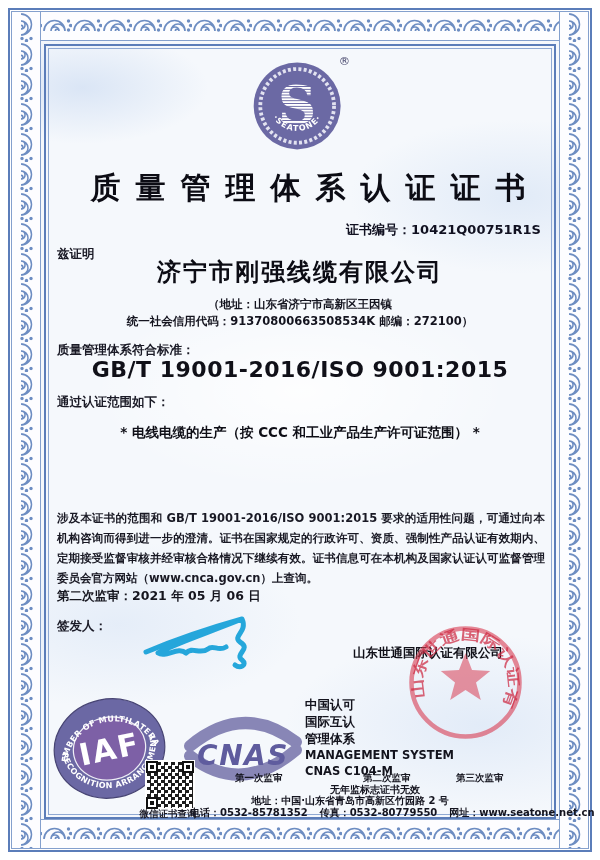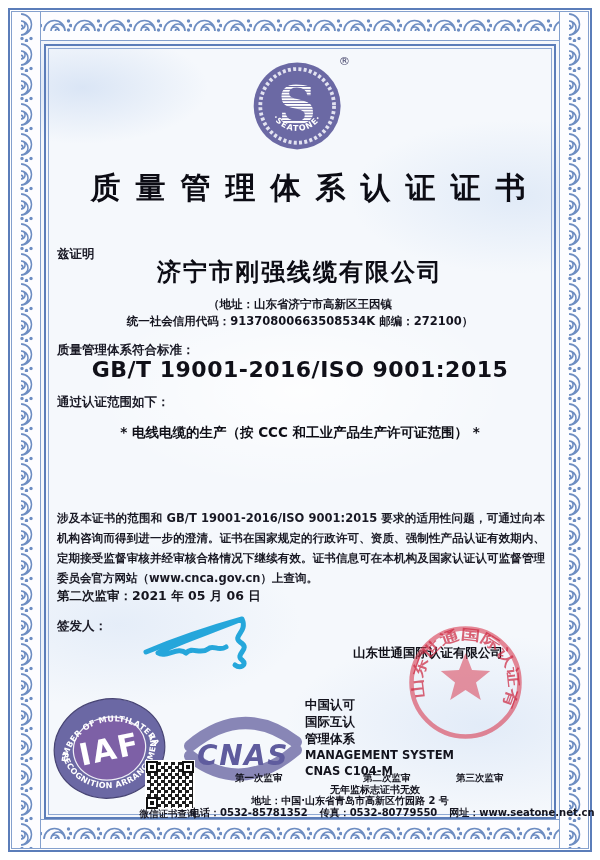--- a/index.html
+++ b/index.html
@@ -111,20 +111,21 @@
     <svg class="abs logo" width="104" height="104" viewBox="0 0 110 108">
       <circle cx="52" cy="56" r="46" fill="#6b69a4"></circle>
       <circle cx="52" cy="56" r="39" fill="none" stroke="#f0f0f8" stroke-width="4" stroke-dasharray="3.2 2.4" opacity=".9"></circle>
       <text x="52" y="74" font-size="56" font-weight="bold" text-anchor="middle" font-family="DejaVu Serif, serif" fill="url(#sstripe)">S</text>
       <text font-size="8.5" font-weight="bold" fill="#ffffff" letter-spacing="1.2"><textPath href="#seatArc" startOffset="50%" text-anchor="middle">·SEATONE·</textPath></text>
       <text x="102" y="13" font-size="12" text-anchor="middle" fill="#45456b">®</text>
     </svg>
 
     <div class="abs ctr title">质量管理体系认证证书</div>
 
+    <div class="abs certno"><span>证书编号：</span><span>10421Q00751R1S</span></div>
 
     <div class="abs lbl certify">兹证明</div>
 
     <div class="abs ctr company">济宁市刚强线缆有限公司</div>
     <div class="abs ctr addr addr1">（地址：山东省济宁市高新区王因镇</div>
     <div class="abs ctr addr addr2">统一社会信用代码：91370800663508534K  邮编：272100）</div>
 
     <div class="abs lbl lbl-std">质量管理体系符合标准：</div>
     <div class="abs ctr standard">GB/T 19001-2016/ISO 9001:2015</div>
 

